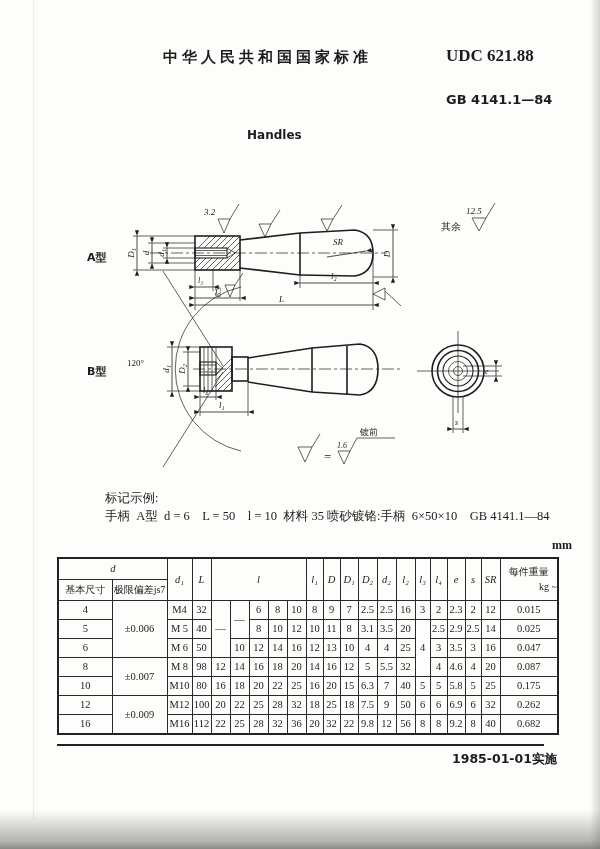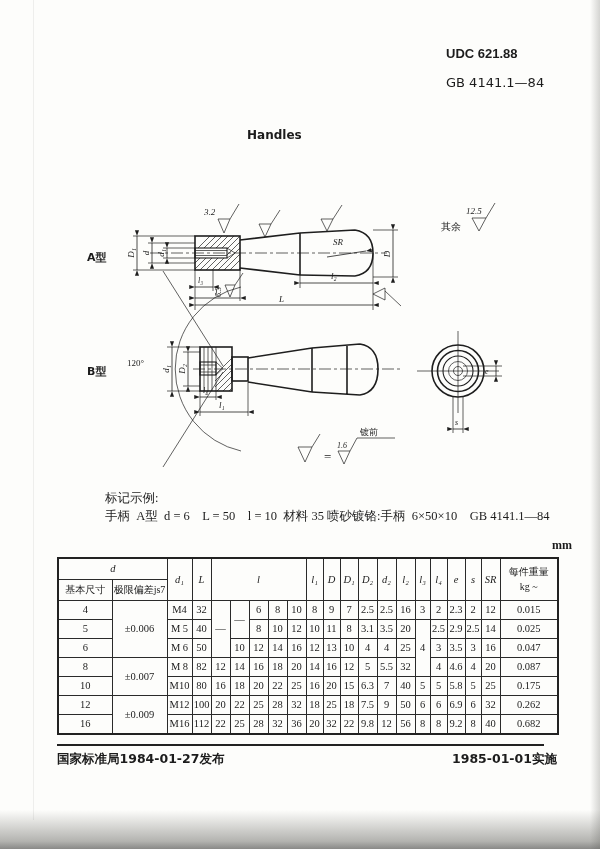--- a/index.html
+++ b/index.html
@@ -1,37 +1,37 @@
 <!DOCTYPE html>
 <html><head>
 <meta charset="utf-8">
 <style>
   html,body{margin:0;padding:0;background:#eceae6;}
   .page{position:relative;width:600px;height:849px;background:#fdfdfb;overflow:hidden;
         font-family:"Liberation Serif","DejaVu Serif",serif;color:#1c1c1c;}
   .abs{position:absolute;}
   .std-name{left:163px;top:48px;font-size:15px;font-weight:bold;letter-spacing:4px;font-family:"DejaVu Sans",sans-serif;}
-  .udc{left:446px;top:46px;font-size:13px;font-weight:bold;font-family:Liberation Sans, sans-serif;}
+  .udc{left:446px;top:46px;font-size:17px;font-weight:bold;font-family:Liberation Serif, serif;}
   .title-cn{left:190px;top:82px;font-size:28px;font-weight:bold;letter-spacing:6px;}
-  .gb-code{left:446px;top:75px;font-size:13px;font-weight:normal;font-family:"DejaVu Sans",sans-serif;}
+  .gb-code{left:446px;top:92px;font-size:13px;font-weight:bold;font-family:"DejaVu Sans",sans-serif;}
   .title-en{left:247px;top:128px;font-size:12px;font-weight:bold;font-family:"DejaVu Sans",sans-serif;}
   .drawing-svg{left:55px;top:185px;}
   .example{left:85px;top:490px;font-size:12.5px;margin-left:20px;}
   .example-line{white-space:pre;font-size:12.5px;}
   .ex-a{left:105px;top:508px;}
   .ex-b{left:143px;top:526px;}
   .unit-mm{left:512px;top:538px;font-size:12px;font-weight:bold;margin-left:40px;}
   table.spec{position:absolute;left:57px;top:557px;width:487px;border-collapse:collapse;
              table-layout:fixed;border:2px solid #222;}
   table.spec th,table.spec td{border:1px solid #2a2a2a;text-align:center;vertical-align:middle;
              font-size:10.5px;padding:0;height:18px;font-weight:normal;line-height:1.05;}
   table.spec thead th{height:20px;}
   .it{font-style:italic;}
   .w-head div{font-size:10px;}
-  .w-head div+div{margin-top:4px;}
+  .w-head div+div{margin-top:4px;text-align:right;}
   .foot-rule{left:57px;top:744px;width:487px;height:2px;background:#222;}
   .foot-left{left:57px;top:751px;font-size:12.5px;font-weight:bold;font-family:"DejaVu Sans",sans-serif;}
   .foot-right{left:452px;top:751px;font-size:12.5px;font-weight:bold;font-family:"DejaVu Sans",sans-serif;}
   .shadow-bottom{left:0;top:810px;width:600px;height:39px;
       background:linear-gradient(180deg,rgba(90,90,85,0) 0%,rgba(90,90,85,.45) 80%,rgba(60,60,58,.6) 100%);}
   .shadow-right{left:590px;top:0;width:10px;height:849px;
       background:linear-gradient(90deg,rgba(90,90,85,0),rgba(90,90,85,.25));}
   .fold-line{left:33px;top:0;width:1px;height:820px;background:rgba(0,0,0,.06);}
   
   .ln{fill:none;stroke:#1e1e1e;stroke-width:1.6;}
@@ -46,20 +46,21 @@
   .t9{font-size:9px;}
   .t9i{font-size:9px;font-style:italic;}
   .t8i{font-size:8px;font-style:italic;}
   .t13{font-size:13px;}
 </style>
 </head>
 <body>
 
 <div class="page">
 
+  <div class="abs std-name">中华人民共和国国家标准</div>
   <div class="abs udc">UDC 621.88</div>
   <div class="abs gb-code">GB 4141.1—84</div>
   <div class="abs title-en">Handles</div>
 
   <svg class="abs drawing-svg" width="490" height="300" viewBox="0 0 490 300" xmlns="http://www.w3.org/2000/svg">
     <defs>
       <marker id="ar" viewBox="0 0 10 10" refX="1" refY="5" markerWidth="8" markerHeight="8" orient="auto-start-reverse">
           <path d="M1,5 L10,1.8 L10,8.2 Z" fill="#1e1e1e"></path>
         </marker>
       <clipPath id="hubA">
@@ -368,21 +369,21 @@
           <td>3</td>
           <td>3.5</td>
           <td>3</td>
           <td>16</td>
           <td>0.047</td>
         </tr>
         <tr>
           <td>8</td>
           <td rowspan="2">±0.007</td>
           <td>M 8</td>
-          <td>82</td>
+          <td>98</td>
           <td>12</td>
           <td>14</td>
           <td>16</td>
           <td>18</td>
           <td>20</td>
           <td>14</td>
           <td>16</td>
           <td>12</td>
           <td>5</td>
           <td>5.5</td>
@@ -457,19 +458,18 @@
           <td>8</td>
           <td>9.2</td>
           <td>8</td>
           <td>40</td>
           <td>0.682</td>
         </tr>
       </tbody>
   </table>
 
   <div class="abs foot-rule"></div>
-  <div class="abs foot-left">国家标准局1984-01-27发布</div>
   <div class="abs foot-right">1985-01-01实施</div>
 
   <div class="abs fold-line"></div>
   <div class="abs shadow-bottom"></div>
   <div class="abs shadow-right"></div>
 </div>
 
 </body></html>

